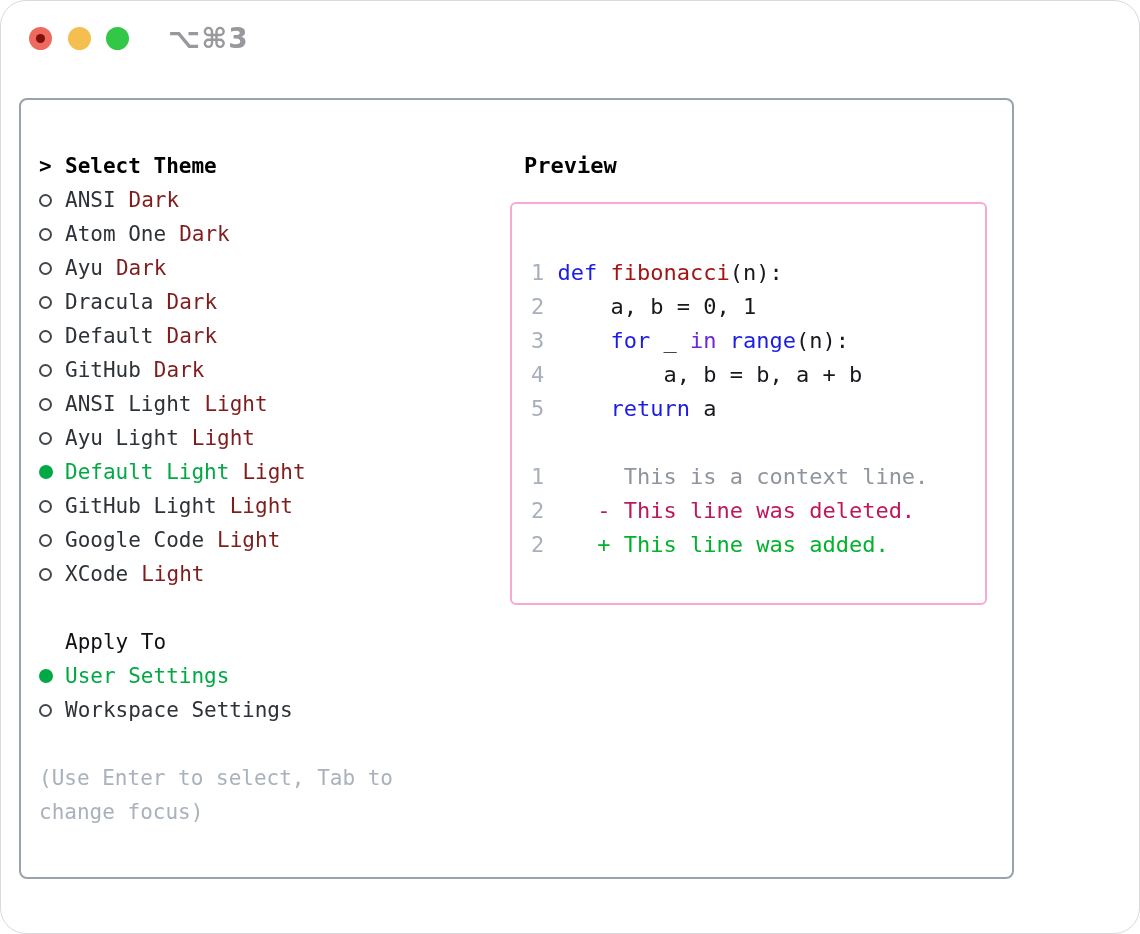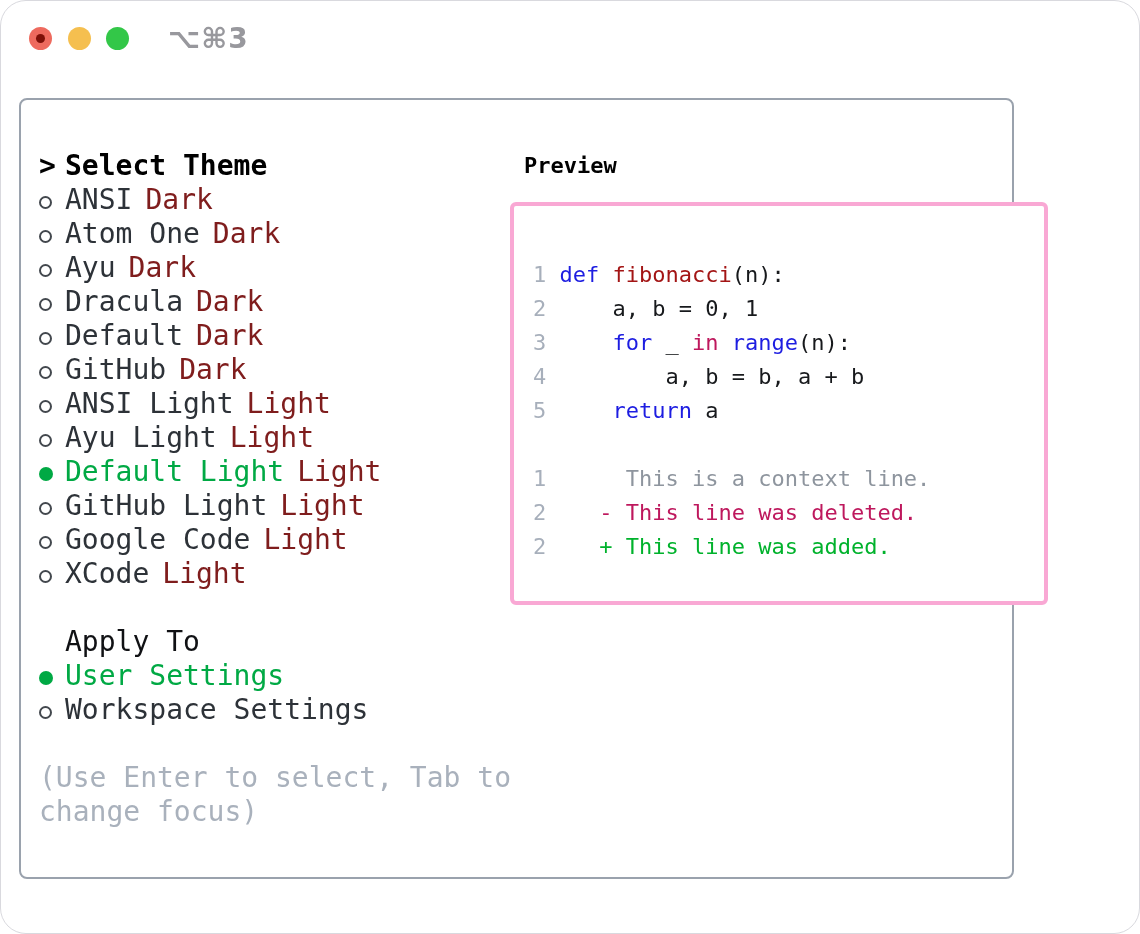--- a/index.html
+++ b/index.html
@@ -13,38 +13,38 @@
   .tl-close{left:28px;background:#ee6a5e;}
   .tl-close::after{content:"";position:absolute;left:7px;top:7px;width:9px;height:9px;
                    border-radius:50%;background:#7e1008;}
   .tl-min{left:67px;background:#f5bf4f;}
   .tl-zoom{left:105px;background:#33c748;}
   .win-title{position:absolute;left:167px;top:21px;font-family:"DejaVu Sans",sans-serif;
              font-size:28px;font-weight:600;color:#98989d;letter-spacing:1px;}
   
   .panel{position:absolute;left:18px;top:97px;width:995px;height:781px;
          border:2px solid #9aa2ad;border-radius:8px;box-sizing:border-box;background:#fff;}
-  .left-col{position:absolute;left:18px;top:49px;font-size:28px;line-height:34px;}
+  .left-col{position:absolute;left:18px;top:49px;font-size:21px;line-height:34px;}
   .row{height:34px;white-space:pre;}
   .mk{display:inline-block;width:26px;}
   .mk i{display:inline-block;width:13px;height:13px;border-radius:50%;box-sizing:border-box;}
   .mk .o{border:2px solid #43484e;}
   .mk .f{background:#00a944;width:14px;height:14px;}
   .cursor{color:#000;font-weight:700;}
   .hdr{color:#000;font-weight:700;}
   .applyhdr{color:#101114;}
   .nm{color:#2d3238;}
   .nm.sel{color:#00a944;}
   .tg{color:#7f1d1d;margin-left:13px;margin-top:24px;}
   .hint{color:#a9b1bc;}
   
   .pv-label{position:absolute;left:480px;top:49px;font-size:22px;line-height:34px;
             font-weight:700;color:#000;margin-left:23px;}
-  .pbox{position:absolute;left:489px;top:102px;width:538px;height:403px;
-        border:4px solid #f9a8d4;border-radius:6px;box-sizing:border-box;
+  .pbox{position:absolute;left:489px;top:102px;width:477px;height:403px;
+        border:2px solid #f9a8d4;border-radius:6px;box-sizing:border-box;
         padding:52px 0 0 19px;background:#fff;overflow:hidden;}
   .cl{height:34px;font-size:22px;line-height:34px;white-space:pre;}
   .ln{color:#a7afbb;white-space:pre;}
 </style>
 </head>
 <body>
 
 <div class="window">
 
   <div class="titlebar">
@@ -82,21 +82,21 @@
 
       <div class="row hint">(Use Enter to select, Tab to</div>
       <div class="row hint">change focus)</div>
     </div>
 
     <div class="pv-label">Preview</div>
 
     <div class="pbox">
       <div class="cl"><span class="ln">1 </span><span style="color: rgb(29, 29, 225);">def</span><span style="color: rgb(23, 25, 28);"> </span><span style="color: rgb(163, 21, 21);">fibonacci</span><span style="color: rgb(23, 25, 28);">(n):</span></div>
       <div class="cl"><span class="ln">2 </span><span style="color: rgb(23, 25, 28);">    a, b = 0, 1</span></div>
-      <div class="cl"><span class="ln">3 </span><span style="color: rgb(23, 25, 28);">    </span><span style="color: rgb(29, 29, 225);">for</span><span style="color: rgb(23, 25, 28);"> _ </span><span style="color: #be185d;">in</span><span style="color: rgb(23, 25, 28);"> </span><span style="color: rgb(29, 29, 225);">range</span><span style="color: rgb(23, 25, 28);">(n):</span></div>
+      <div class="cl"><span class="ln">3 </span><span style="color: rgb(23, 25, 28);">    </span><span style="color: rgb(29, 29, 225);">for</span><span style="color: rgb(23, 25, 28);"> _ </span><span style="color: #6d28d9;">in</span><span style="color: rgb(23, 25, 28);"> </span><span style="color: rgb(29, 29, 225);">range</span><span style="color: rgb(23, 25, 28);">(n):</span></div>
       <div class="cl"><span class="ln">4 </span><span style="color: rgb(23, 25, 28);">        a, b = b, a + b</span></div>
       <div class="cl"><span class="ln">5 </span><span style="color: rgb(23, 25, 28);">    </span><span style="color: rgb(29, 29, 225);">return</span><span style="color: rgb(23, 25, 28);"> a</span></div>
       <div class="cl"></div>
       <div class="cl"><span class="ln">1 </span><span style="color: rgb(142, 149, 158);">     This is a context line.</span></div>
       <div class="cl"><span class="ln">2 </span><span style="color: #be185d;">   - This line was deleted.</span></div>
       <div class="cl"><span class="ln">2 </span><span style="color: rgb(0, 178, 44);">   + This line was added.</span></div>
     </div>
 
   </div>
 </div>

